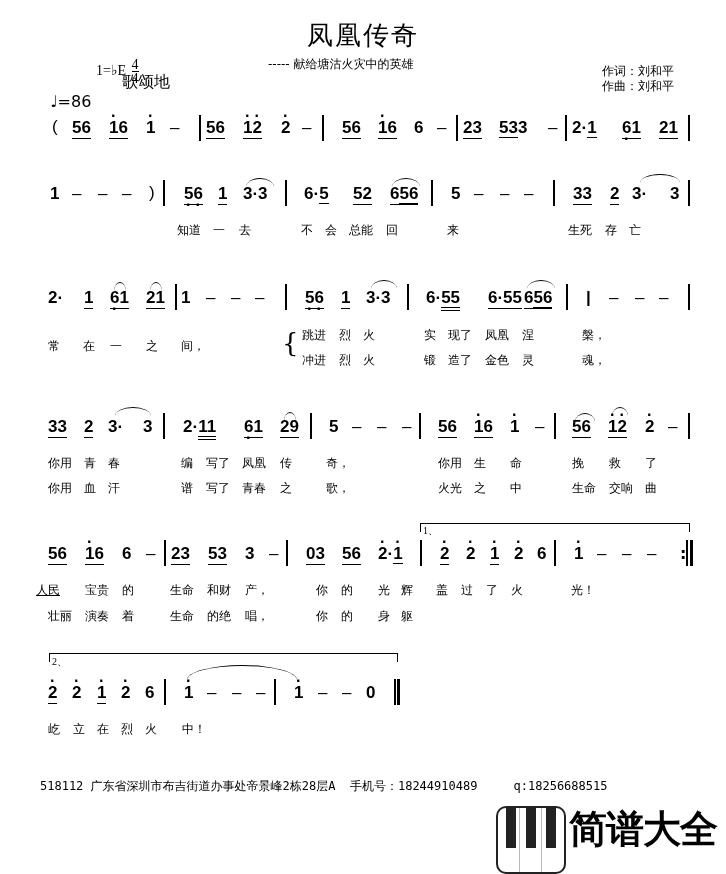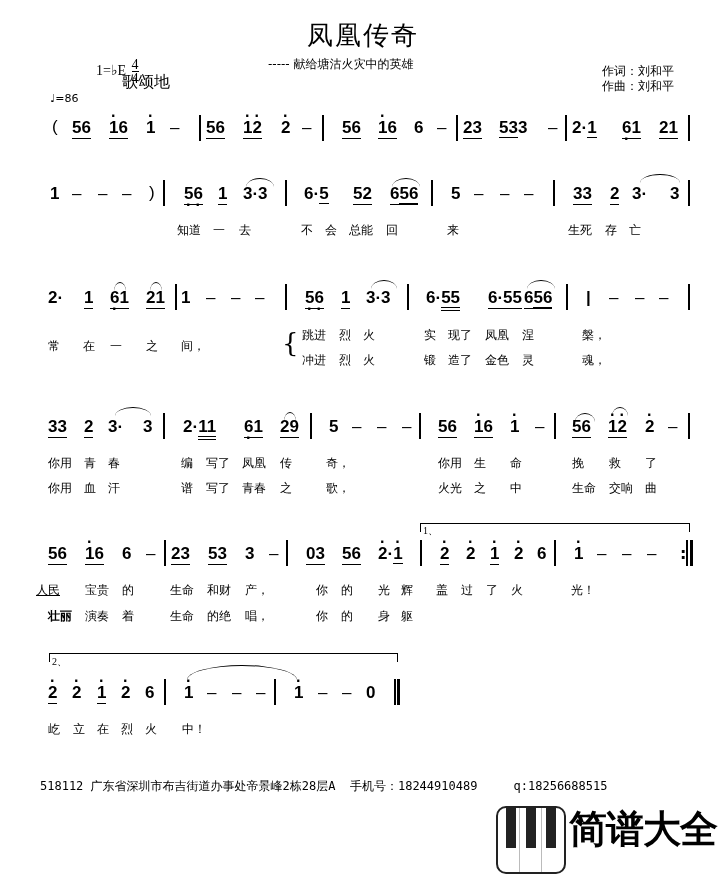--- a/index.html
+++ b/index.html
@@ -2,21 +2,21 @@
 <html><head>
 <meta charset="utf-8">
 <style>
   html, body { margin:0; padding:0; background:#ffffff; }
   body { width:726px; height:874px; position:relative; overflow:hidden; font-family:"DejaVu Sans", sans-serif; color:#000; }
   .abs { position:absolute; }
   .title { left:0; width:726px; top:18px; text-align:center; font-size:26px; font-family:"DejaVu Serif", serif; letter-spacing:2px; }
   .subtitle { left:268px; top:56px; font-size:12px; }
   .credits { left:602px; top:64px; font-size:12px; line-height:15px; }
   .key { left:50px; top:58px; font-family:"Liberation Serif", serif; font-size:14px;margin-left:46px; }
-  .tempo { left:50px; top:92px; font-size:11px; }
+  .tempo { left:50px; top:92px; font-size:16px; }
   .mood { left:122px; top:72px; font-size:16px; }
   .note { position:absolute; font-family:"Liberation Sans", sans-serif; font-weight:bold; font-size:17px; line-height:20px; }
   .u1 { border-bottom:1.5px solid #000; }
   .u2 { border-bottom:4px double #000; }
   .hdot { position:relative; }
   .hdot::before { content:"\00B7"; position:absolute; top:-12px; left:50%; transform:translateX(-50%); font-size:16px; }
   .ldot::after { content:"\00B7"; position:absolute; bottom:-12px; left:50%; transform:translateX(-50%); font-size:16px; }
   .ldot { position:relative; }
   .bar { position:absolute; width:1.5px; background:#000; height:26px; }
   .dash { position:absolute; font-family:"Liberation Sans", sans-serif; font-size:17px; }
@@ -277,21 +277,21 @@
   <span class="lyric" style="left:316px;top:582px;">你</span>
   <span class="lyric" style="left:341px;top:582px;">的</span>
   <span class="lyric" style="left:378px;top:582px;">光</span>
   <span class="lyric" style="left:401px;top:582px;">辉</span>
   <span class="lyric" style="left:436px;top:582px;">盖</span>
   <span class="lyric" style="left:461px;top:582px;">过</span>
   <span class="lyric" style="left:486px;top:582px;">了</span>
   <span class="lyric" style="left:511px;top:582px;">火</span>
   <span class="lyric" style="left:571px;top:582px;">光！</span>
 
-  <span class="lyric" style="left:48px;top:608px;font-weight:bold;">壮丽</span>
+  <span class="lyric" style="left:48px;top:608px;">壮丽</span>
   <span class="lyric" style="left:85px;top:608px;">演奏</span>
   <span class="lyric" style="left:122px;top:608px;">着</span>
   <span class="lyric" style="left:170px;top:608px;">生命</span>
   <span class="lyric" style="left:207px;top:608px;">的绝</span>
   <span class="lyric" style="left:245px;top:608px;">唱，</span>
   <span class="lyric" style="left:316px;top:608px;">你</span>
   <span class="lyric" style="left:341px;top:608px;">的</span>
   <span class="lyric" style="left:378px;top:608px;">身</span>
   <span class="lyric" style="left:401px;top:608px;">躯</span>
 </div>

